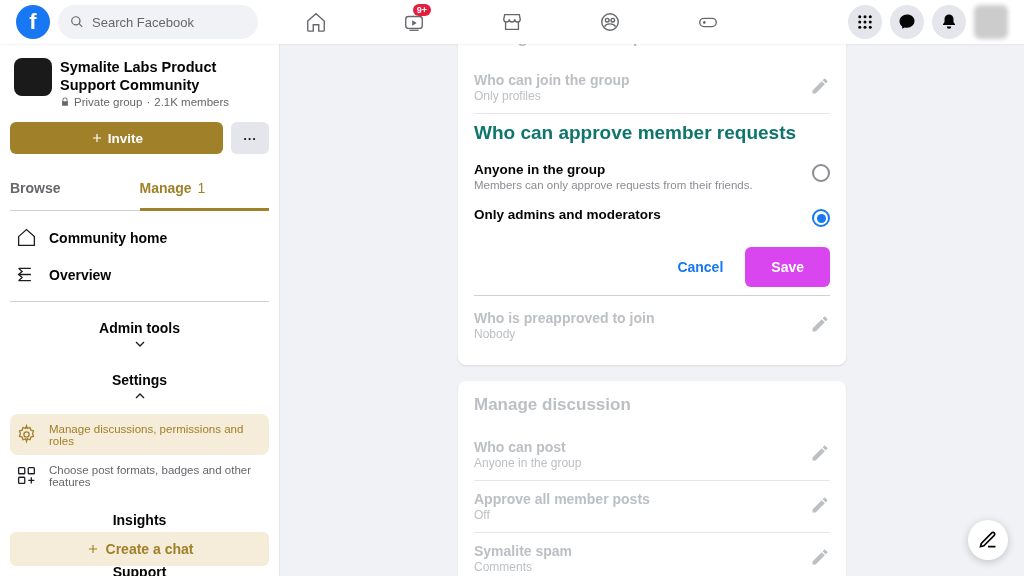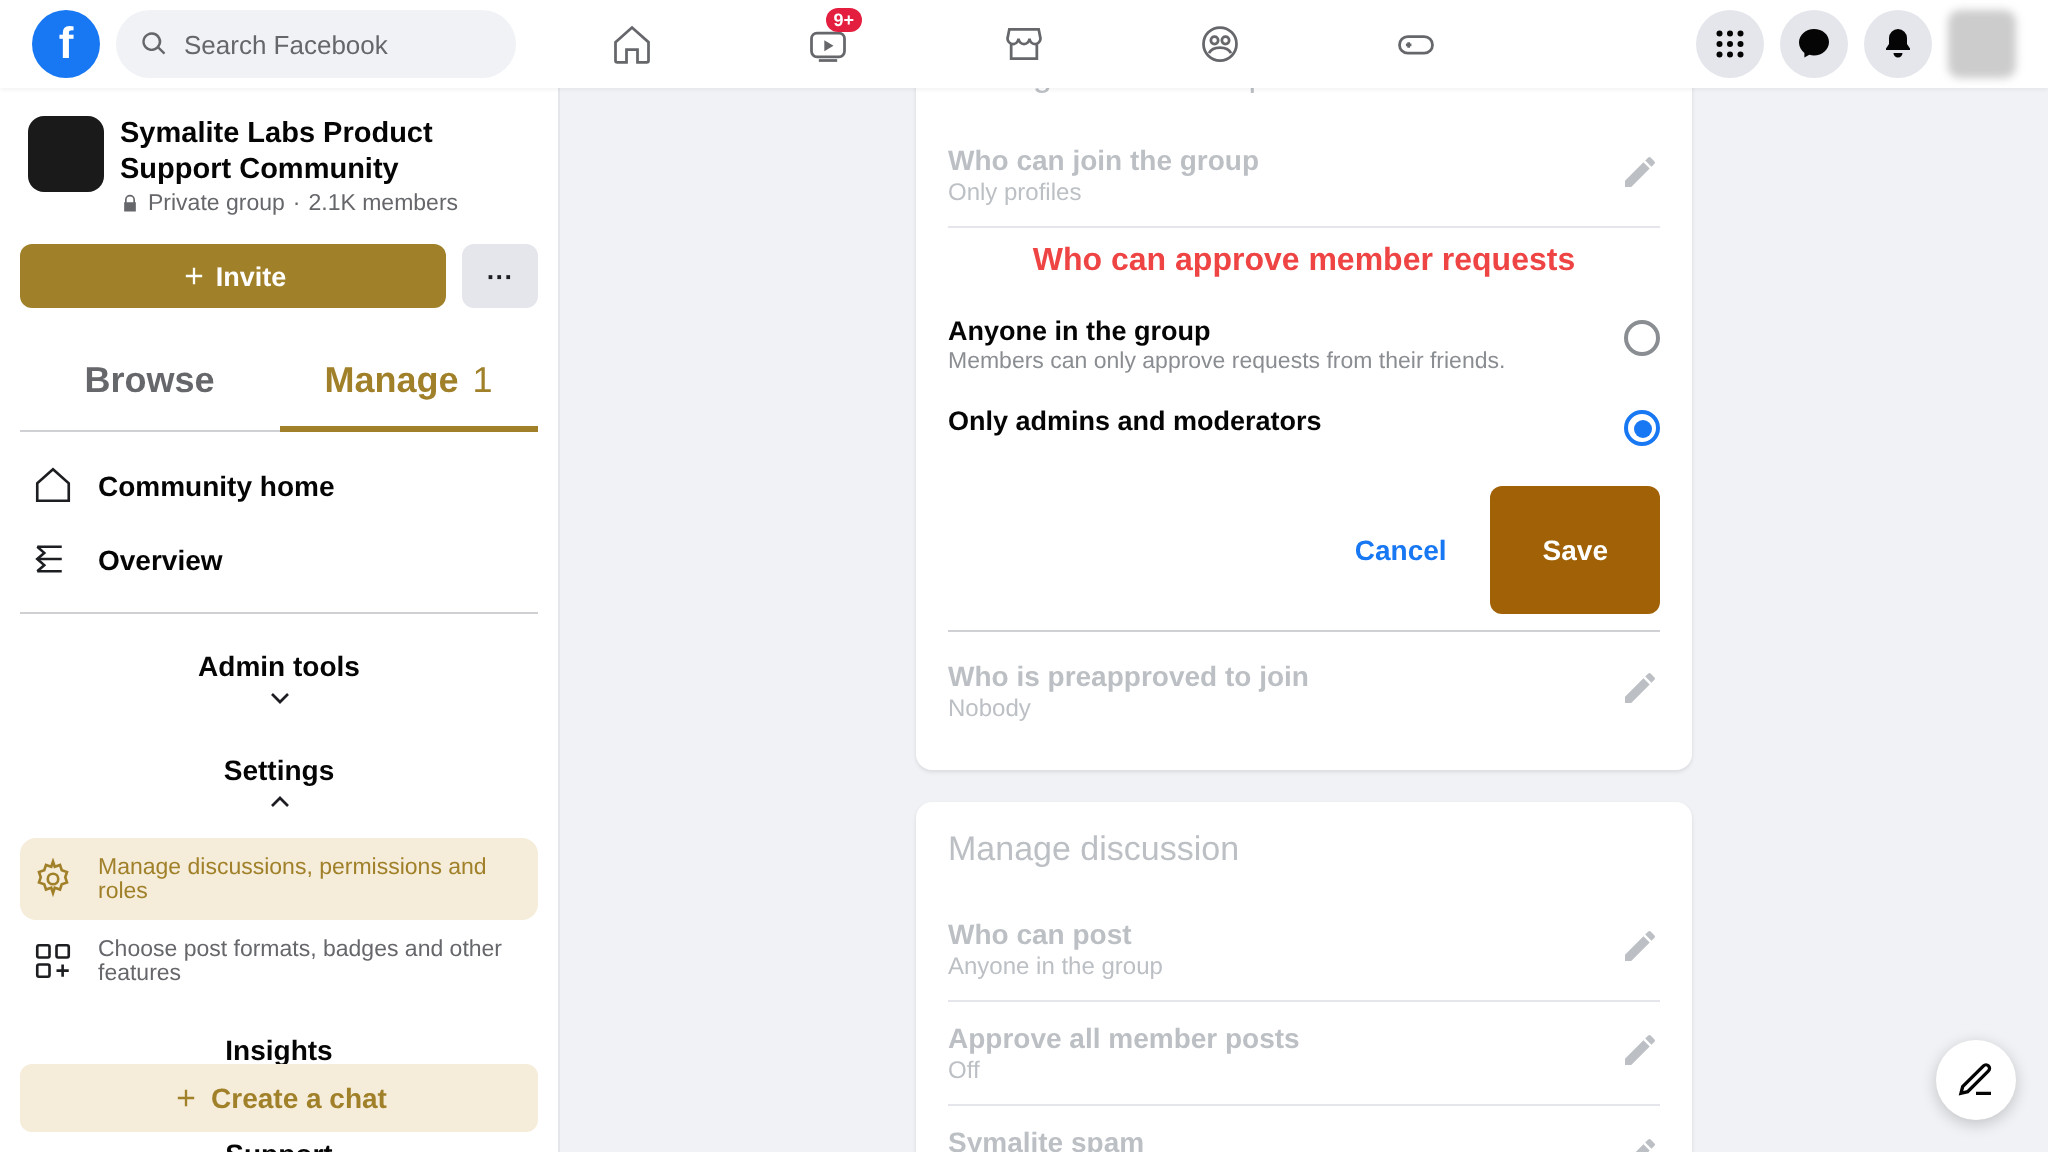--- a/index.html
+++ b/index.html
@@ -23,21 +23,21 @@
   .sidebar { position:fixed; top:44px; left:0; width:280px; bottom:0; background:#fff; padding:10px; overflow-y:auto; border-right:1px solid #e4e6eb;}
   .group-head { display:flex; gap:8px; padding:4px;}
   .group-img { width:38px; height:38px; border-radius:8px; background:#1a1a1a; flex-shrink:0;}
   .group-title { font-size:14.5px; font-weight:600; color:#050505; line-height:1.25;}
   .group-meta { font-size:11.5px; color:#65676b; display:flex; align-items:center; gap:4px; margin-top:2px;}
   .group-meta svg { width:10px; height:10px; fill:#65676b;}
   .invite-row { display:flex; gap:8px; margin-top:10px;}
   .invite-btn { flex:1; height:32px; background:#a1802a; color:#fff; border:none; border-radius:6px; font-weight:600; font-size:13.5px; display:flex; align-items:center; justify-content:center; gap:4px;}
   .more-btn { width:38px; height:32px; background:#e4e6eb; border:none; border-radius:6px; display:flex; align-items:center; justify-content:center; font-weight:bold; color:#1c1e21;}
   .tabs { display:flex; margin-top:14px; border-bottom:1px solid #ced0d4;}
-  .tab { flex:1; text-align:center; padding:12px 0; font-size:18px; font-weight:600; color:#65676b; cursor:pointer;}
+  .tab { flex:1; text-align:left; padding:12px 0; font-size:14px; font-weight:600; color:#65676b; cursor:pointer;}
   .tab.active { color:#a1802a; border-bottom:3px solid #a1802a; margin-bottom:-1px;}
   .tab .count { color:#a1802a; font-weight:400; margin-left:2px;}
   .side-list { margin-top:8px;}
   .side-item { display:flex; align-items:center; gap:12px; padding:8px 6px; border-radius:8px; cursor:pointer;}
   .side-item svg { width:21px; height:21px; stroke:#1c1e21; fill:none; stroke-width:1.5;}
   .side-item span { font-size:14px; font-weight:600; color:#050505;}
   .divider { height:1px; background:#ced0d4; margin:8px 0;}
   .side-section { display:flex; align-items:center; justify-content:space-between; padding:10px 6px; font-size:14px; font-weight:600; color:#050505; cursor:pointer;flex-direction:column;}
   .side-section svg { width:16px; height:16px; stroke:#1c1e21; fill:none; stroke-width:2;}
   .settings-sub { padding:0 0 6px 0;}
@@ -49,38 +49,38 @@
   .sub-item.active .sub-title { color:#a1802a;}
   .sub-desc { font-size:11.5px; color:#65676b; margin-top:1px;}
   .sub-item.active .sub-desc { color:#a1802a;}
   .chat-btn-wrap { position:absolute; bottom:10px; left:10px; right:10px;}
   .chat-btn { width:100%; height:34px; background:#f5ecd9; border:none; border-radius:6px; color:#a1802a; font-weight:600; font-size:14px; display:flex; align-items:center; justify-content:center; gap:6px;}
   
   
   .main { margin-left:280px; padding:14px 0 0 0; display:flex; justify-content:center;}
   .col { width:388px;}
   .card { background:#fff; border-radius:8px; padding:14px 16px; margin-bottom:16px; box-shadow:0 1px 2px rgba(0,0,0,.1);}
-  .card-title { font-size:17px; font-weight:normal; color:#bcc0c4; margin-bottom:14px;}
+  .card-title { font-size:17px; font-weight:bold; color:#bcc0c4; margin-bottom:14px;}
   .row { display:flex; align-items:flex-start; justify-content:space-between; padding:10px 0; border-bottom:1px solid #e4e6eb;}
   .row:last-child { border-bottom:none;}
   .row.disabled .row-title, .row.disabled .row-sub { color:#bcc0c4;}
   .row-title { font-size:14px; font-weight:600; color:#050505;}
   .row-sub { font-size:12px; color:#8a8d91; margin-top:1px;}
   .edit-icon { width:20px; height:20px; fill:#bcc0c4; cursor:pointer; flex-shrink:0; margin-top:4px;}
   .expand { padding:8px 0 0 0;}
-  .expand-title { font-size:16px; font-weight:bold; color:#ef4444; margin-bottom:10px;text-align:center;}
+  .expand-title { font-size:19px; font-weight:bold; color:#0f766e; margin-bottom:10px;}
   .option { display:flex; justify-content:space-between; align-items:flex-start; padding:8px 0; cursor:pointer;}
   .opt-title { font-size:13.5px; font-weight:600; color:#050505;}
   .opt-sub { font-size:11.5px; color:#8a8d91; margin-top:2px;}
   .radio { width:18px; height:18px; border:2px solid #8a8d91; border-radius:50%; flex-shrink:0; margin-top:2px; position:relative;}
   .radio.selected { border-color:#1877f2;}
   .radio.selected::after { content:''; position:absolute; inset:2.5px; background:#1877f2; border-radius:50%;}
   .actions { display:flex; justify-content:flex-end; gap:8px; padding:12px 0 4px 0;}
   .btn-cancel { background:none; border:none; color:#1877f2; font-weight:600; font-size:14px; padding:8px 14px; cursor:pointer;}
-  .btn-save { background:#a16207; border:none; color:#fff; font-weight:600; font-size:14px; padding:24px 26px; border-radius:6px; cursor:pointer;}
+  .btn-save { background:#d946ef; border:none; color:#fff; font-weight:600; font-size:14px; padding:12px 26px; border-radius:6px; cursor:pointer;}
   
   .fab { position:fixed; bottom:16px; right:16px; width:40px; height:40px; background:#fff; border-radius:50%; box-shadow:0 2px 8px rgba(0,0,0,.2); display:flex; align-items:center; justify-content:center;}
   .fab svg { width:20px; height:20px; stroke:#050505; fill:none; stroke-width:2;}
 </style>
 </head>
 <body>
 
 <div class="topnav">
   <div class="fb-logo">f</div>
   <div class="search">

